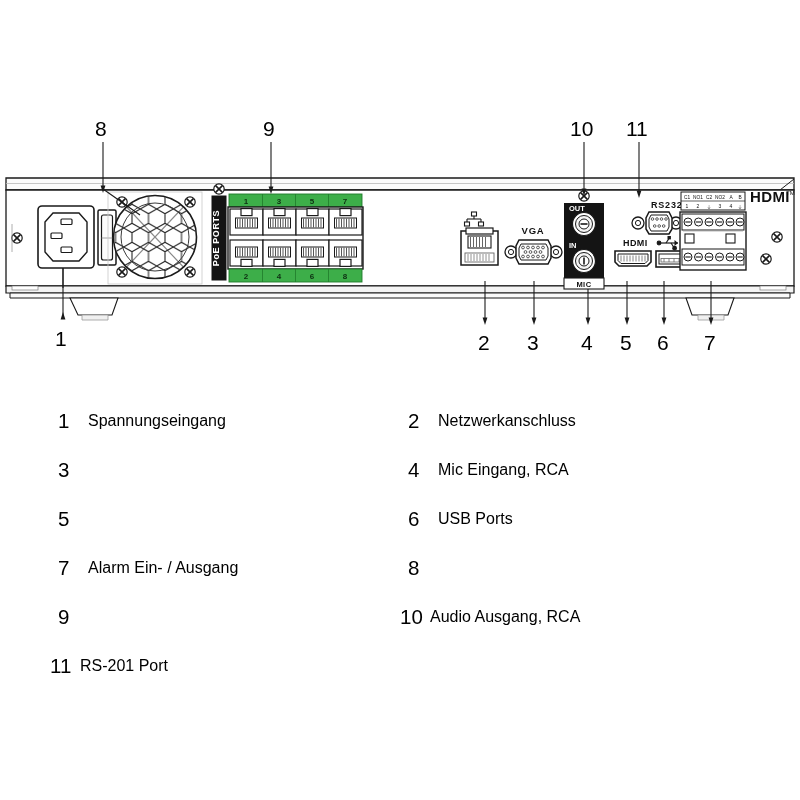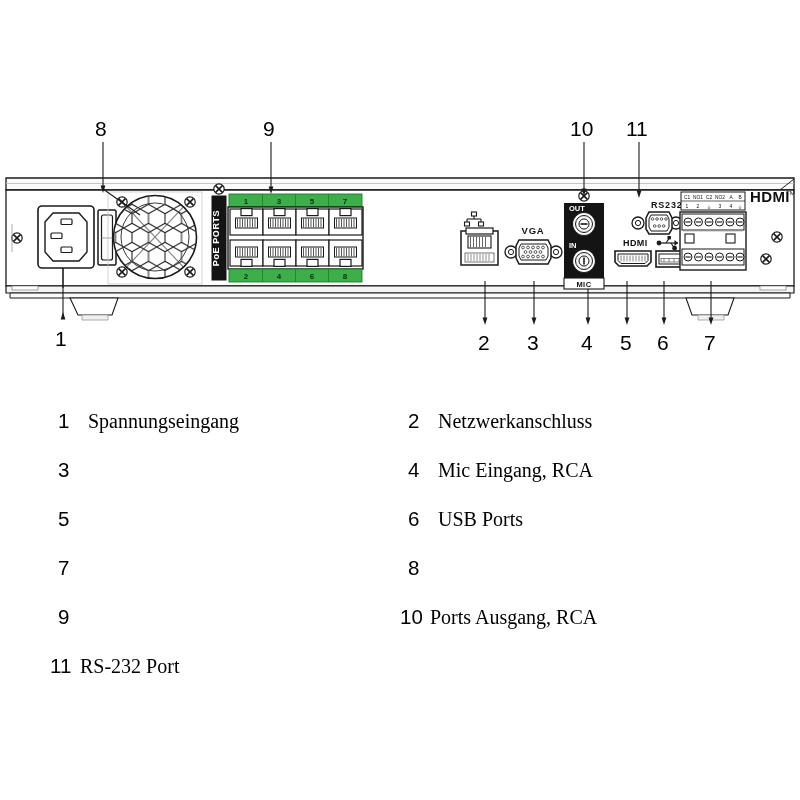--- a/index.html
+++ b/index.html
@@ -61,22 +61,22 @@
   .legend-num {
     display: inline-block;
     width: 30px;
     text-align: left;
     font-size: 20.5px;
     font-family: "Liberation Sans", sans-serif;
     color: #000;
   }
   .legend-num.wide { width: 30px; }
   .legend-label {
-    font-size: 20px;
-    font-family: Liberation Serif, serif;
+    font-size: 16px;
+    font-family: Liberation Sans, sans-serif;
     color: #000;
   }
 
   
   .panel-svg { display:block; }
 </style>
 </head>
 <body>
 
 <div id="stage">
@@ -518,37 +518,38 @@
       </div>
       <div class="legend-cell col-right">
         <span class="legend-num">6</span>
         <span class="legend-label">USB Ports</span>
       </div>
     </div>
 
     <div class="legend-row" style="top:147px;">
       <div class="legend-cell col-left">
         <span class="legend-num">7</span>
+        <span class="legend-label">Alarm Ein- / Ausgang</span>
       </div>
       <div class="legend-cell col-right">
         <span class="legend-num">8</span>
       </div>
     </div>
 
     <div class="legend-row" style="top:196px;">
       <div class="legend-cell col-left">
         <span class="legend-num">9</span>
       </div>
       <div class="legend-cell col-right" style="left:400px;">
         <span class="legend-num wide">10</span>
-        <span class="legend-label">Ports Ausgang, RCA</span>
+        <span class="legend-label">Audio Ausgang, RCA</span>
       </div>
     </div>
 
     <div class="legend-row" style="top:245px;">
       <div class="legend-cell col-left" style="left:50px;">
         <span class="legend-num wide">11</span>
-        <span class="legend-label">RS-232 Port</span>
+        <span class="legend-label">RS-201 Port</span>
       </div>
     </div>
 
   </div>
 </div>
 
 </body></html>

